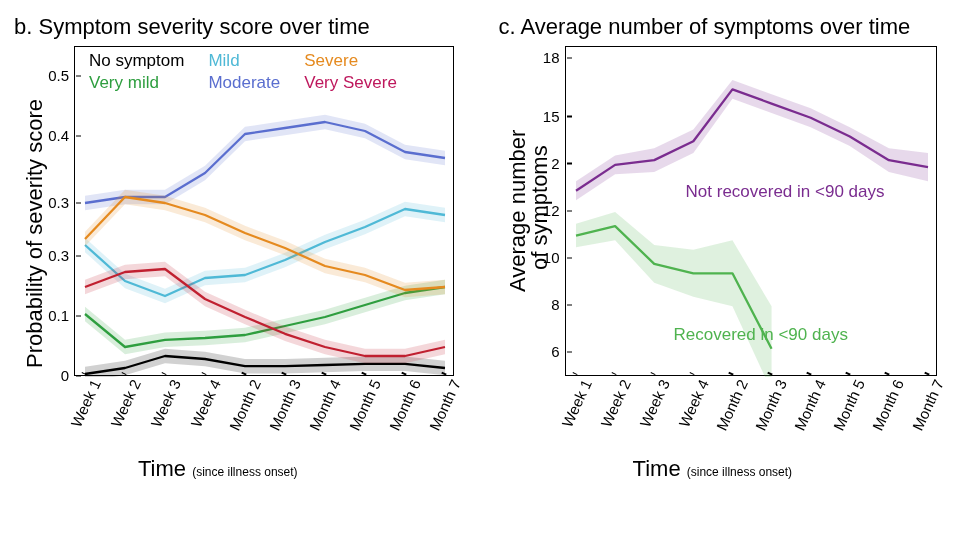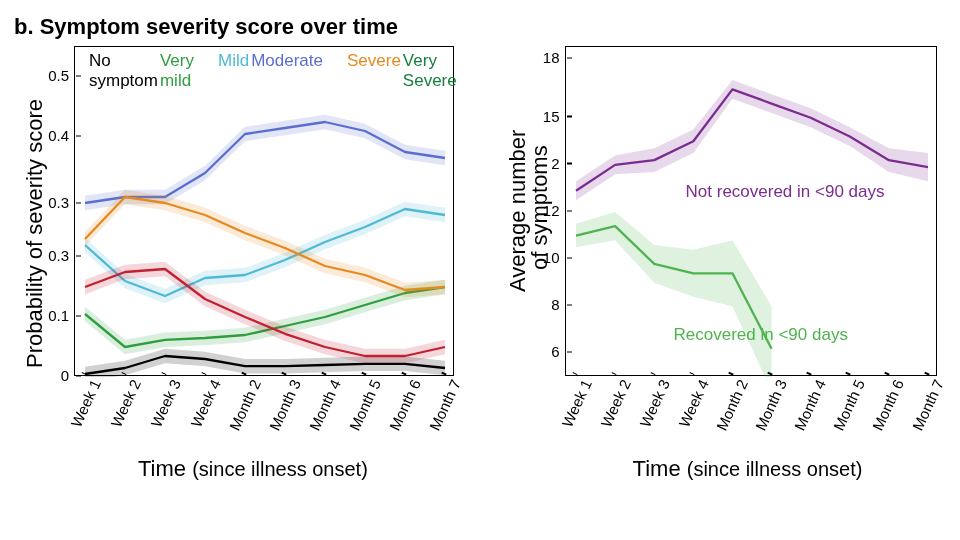--- a/index.html
+++ b/index.html
@@ -1,28 +1,28 @@
 <!DOCTYPE html>
 <html><head>
 <meta charset="utf-8">
 <style>
   html,body{margin:0;padding:0;background:#fff;font-family:Helvetica,Arial,sans-serif;color:#000}
   .wrap{display:flex;width:960px;height:540px;position:relative}
   .panel{position:relative;flex:1;padding:10px 10px 0 10px;box-sizing:border-box}
-  .title{font-size:22px;font-weight:700;margin:4px 0 8px 4px}
+  .title{font-size:22px;font-weight:400;margin:4px 0 8px 4px}
   .plot{position:relative;border:1.5px solid #000;box-sizing:border-box}
   .ylabel{position:absolute;transform:rotate(-90deg);transform-origin:left top;font-size:22px;white-space:nowrap}
   .xlabel{position:absolute;font-size:22px;white-space:nowrap}
-  .xlabel .sub{font-size:20px}
+  .xlabel .sub{font-size:12px}
   .tick-y{position:absolute;right:100%;transform:translateY(50%);font-size:15px;padding-right:6px}
   .tick-y::after{content:"";position:absolute;right:-6px;top:50%;width:5px;height:1.5px;background:#000}
   .tick-x{position:absolute;top:100%;transform-origin:left top;transform:rotate(-65deg) translate(-100%,0);font-size:15px;white-space:nowrap;padding-top:4px}
   .tick-x::before{content:"";position:absolute;left:100%;top:-4px;width:1.5px;height:5px;background:#000}
   .legend{position:absolute;font-size:17px;display:flex;gap:24px}
-  .legend-col{display:flex;flex-direction:row;gap:2px}
+  .legend-col{display:flex;flex-direction:column;gap:2px}
   .annot{position:absolute;font-size:17px;white-space:nowrap}
   svg{position:absolute;left:0;top:0}
 </style>
 </head>
 <body>
 
 <div class="wrap">
 
   <div class="panel" style="flex:1.02">
     <div class="title">b. Symptom severity score over time</div>
@@ -48,21 +48,21 @@
         <div class="legend-col">
           <span style="color:#000">No symptom</span>
           <span style="color:#2e9e3f">Very mild</span>
         </div>
         <div class="legend-col">
           <span style="color:#4fb9d6">Mild</span>
           <span style="color:#5a6ecf">Moderate</span>
         </div>
         <div class="legend-col">
           <span style="color:#e58a1f">Severe</span>
-          <span style="color:#15803d">Very Severe</span>
+          <span style="color:#be185d">Very Severe</span>
         </div>
       </div>
     <div class="tick-y" style="bottom: 0px;">0</div>
         <div class="tick-y" style="bottom: 60px; text-align: right;">0.1</div>
         <div class="tick-y" style="bottom: 120px;">0.3</div>
         <div class="tick-y" style="bottom: 173px;">0.3</div>
         <div class="tick-y" style="bottom: 240px;">0.4</div>
         <div class="tick-y" style="bottom: 300px;">0.5</div>
         <div class="tick-x" style="left: 10px;">Week 1</div>
         <div class="tick-x" style="left: 50px;">Week 2</div>
@@ -75,20 +75,21 @@
         <div class="tick-x" style="left: 330px;">Month 6</div>
         <div class="tick-x" style="left: 370px;">Month 7</div>
       </div>
 
     <div class="xlabel" style="left:138px;top:456px">
       <span>Time </span><span class="sub">(since illness onset)</span>
     </div>
   </div>
 
   <div class="panel">
+    <div class="title">c. Average number of symptoms over time</div>
 
     <div style="position:absolute;left:4px;top:210px;width:0">
       <div class="ylabel" style="left:16px;top:82px">Average number</div>
       <div class="ylabel" style="left:38px;top:60px">of symptoms</div>
     </div>
 
     <div id="plotC" class="plot" style="left:80px;top:46px;width:372px;height:330px;position:absolute">
       <svg id="svgC" width="372" height="330">
           <polygon points="10,134.35714285714286 49.111111111111114,108.42857142857142 88.22222222222223,101.35714285714286 127.33333333333333,82.5 166.44444444444446,33.00000000000006 205.55555555555554,47.14285714285717 244.66666666666666,61.285714285714334 283.77777777777777,80.14285714285714 322.8888888888889,101.35714285714286 362,106.07142857142856 362,134.35714285714286 322.8888888888889,124.92857142857147 283.77777777777777,99.00000000000003 244.66666666666666,80.14285714285714 205.55555555555554,65.99999999999994 166.44444444444446,51.85714285714283 127.33333333333333,106.07142857142856 88.22222222222223,124.92857142857147 49.111111111111114,127.2857142857143 10,153.21428571428572" fill="#7a2c8f" fill-opacity="0.18" stroke="none"></polygon>
           <path d="M10 143.78571428571428L49.111111111111114 117.85714285714283L88.22222222222223 113.14285714285714L127.33333333333333 94.28571428571428L166.44444444444446 42.428571428571445L205.55555555555554 56.571428571428555L244.66666666666666 70.71428571428572L283.77777777777777 89.57142857142858L322.8888888888889 113.14285714285714L362 120.2142857142857" fill="none" stroke="#7a2c8f" stroke-width="2.3" stroke-linejoin="round"></path>

